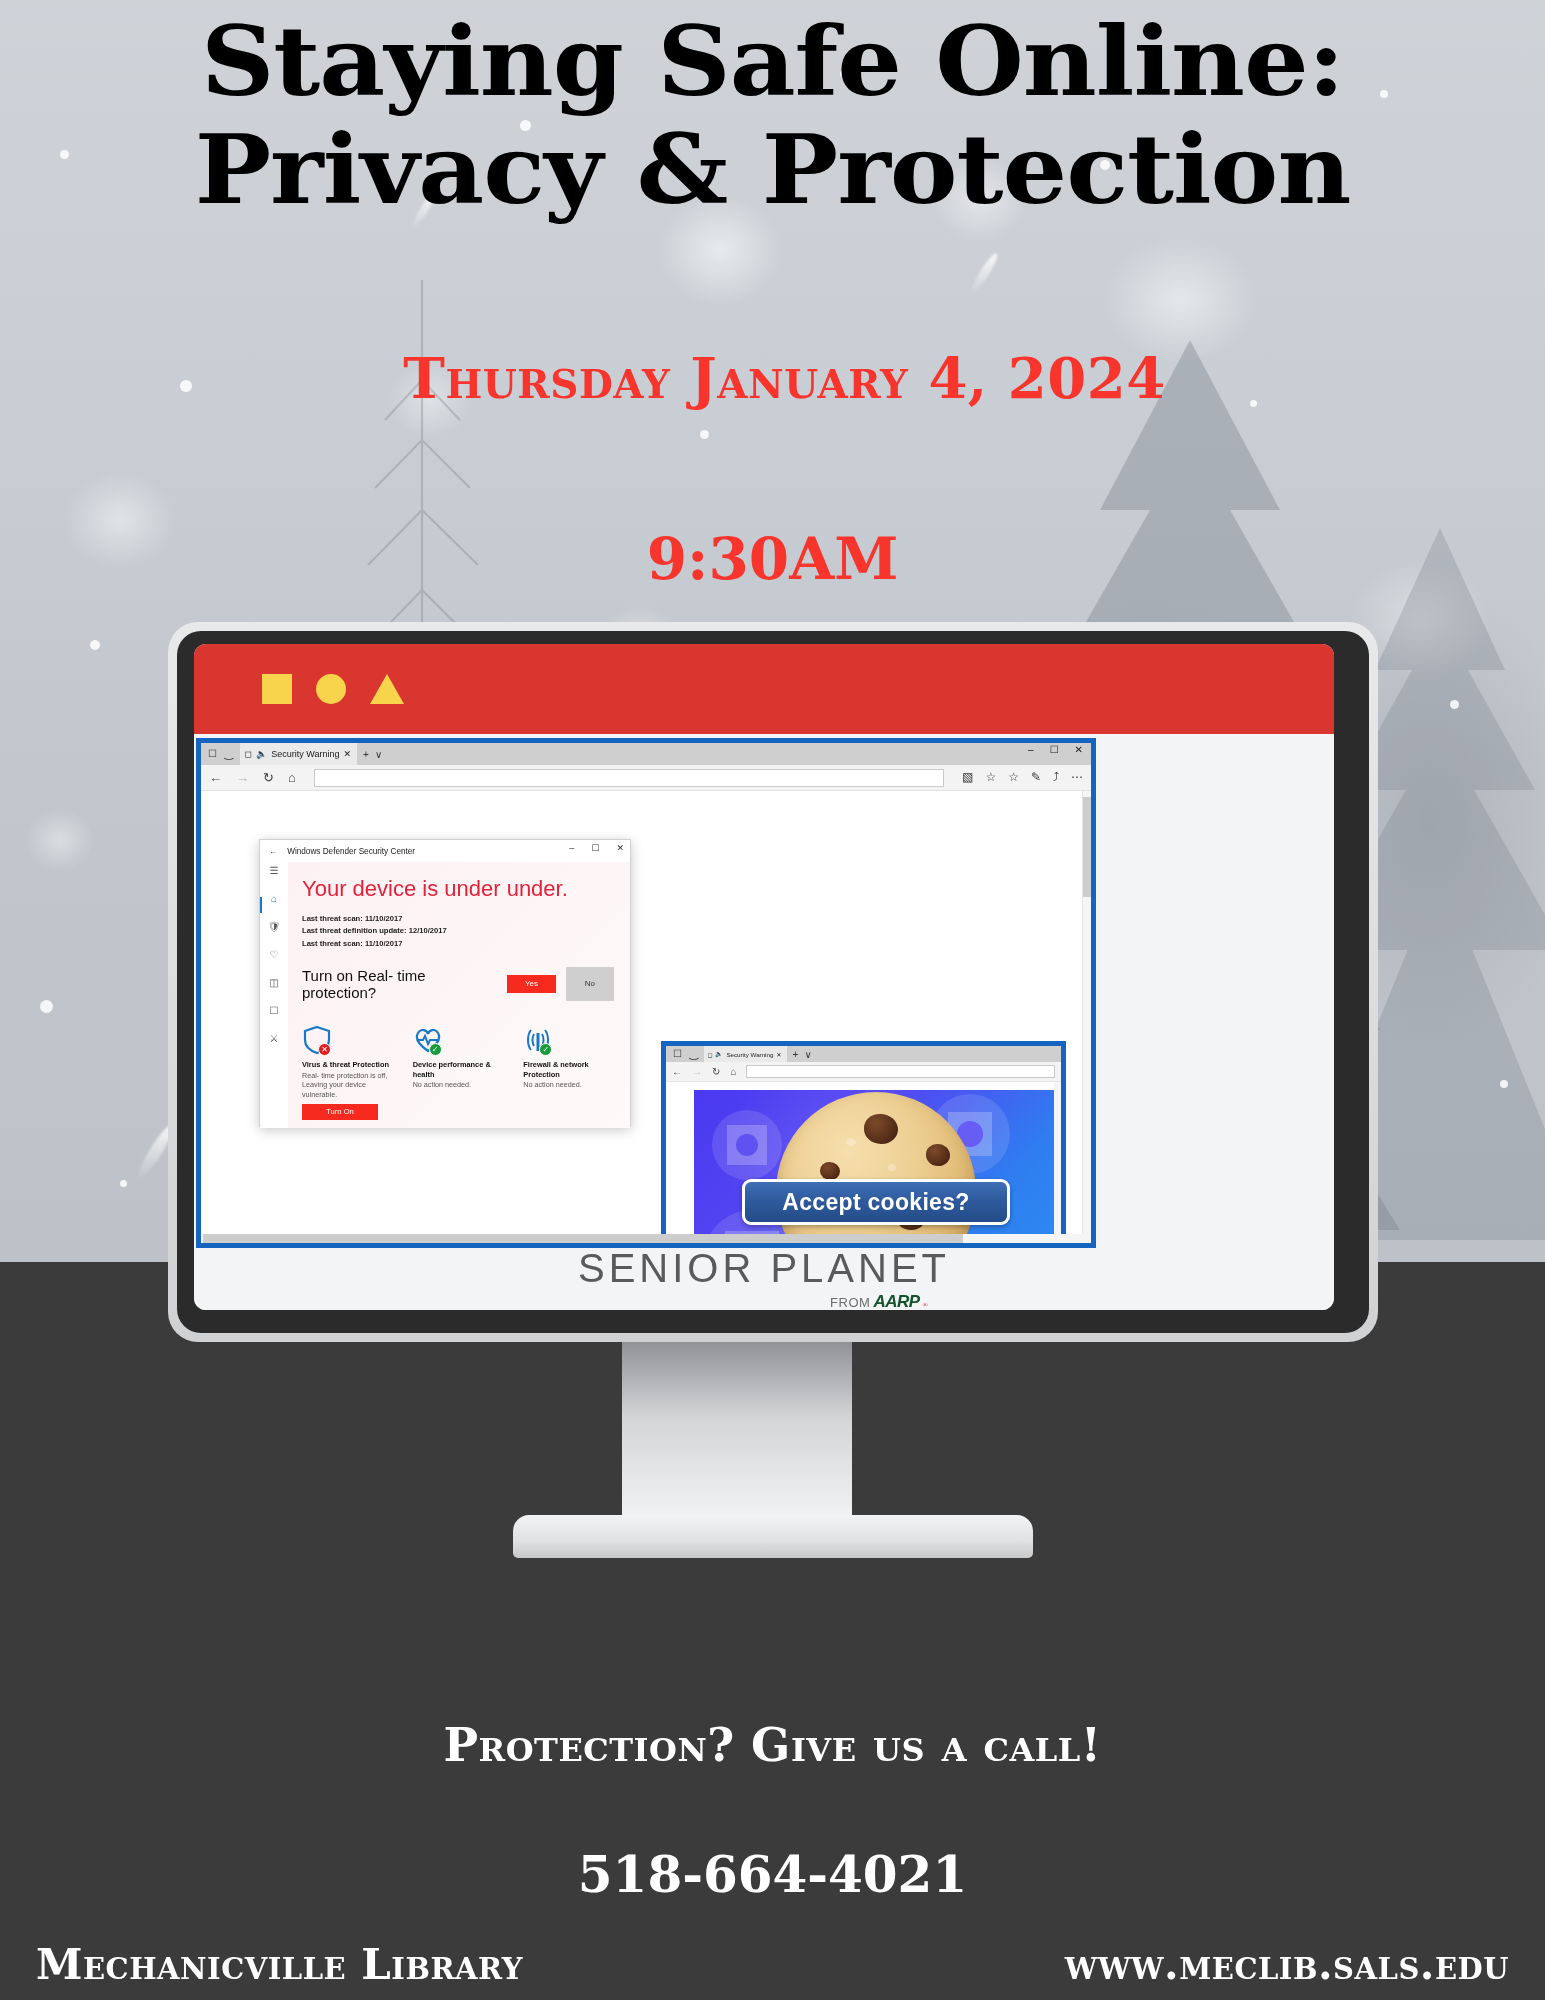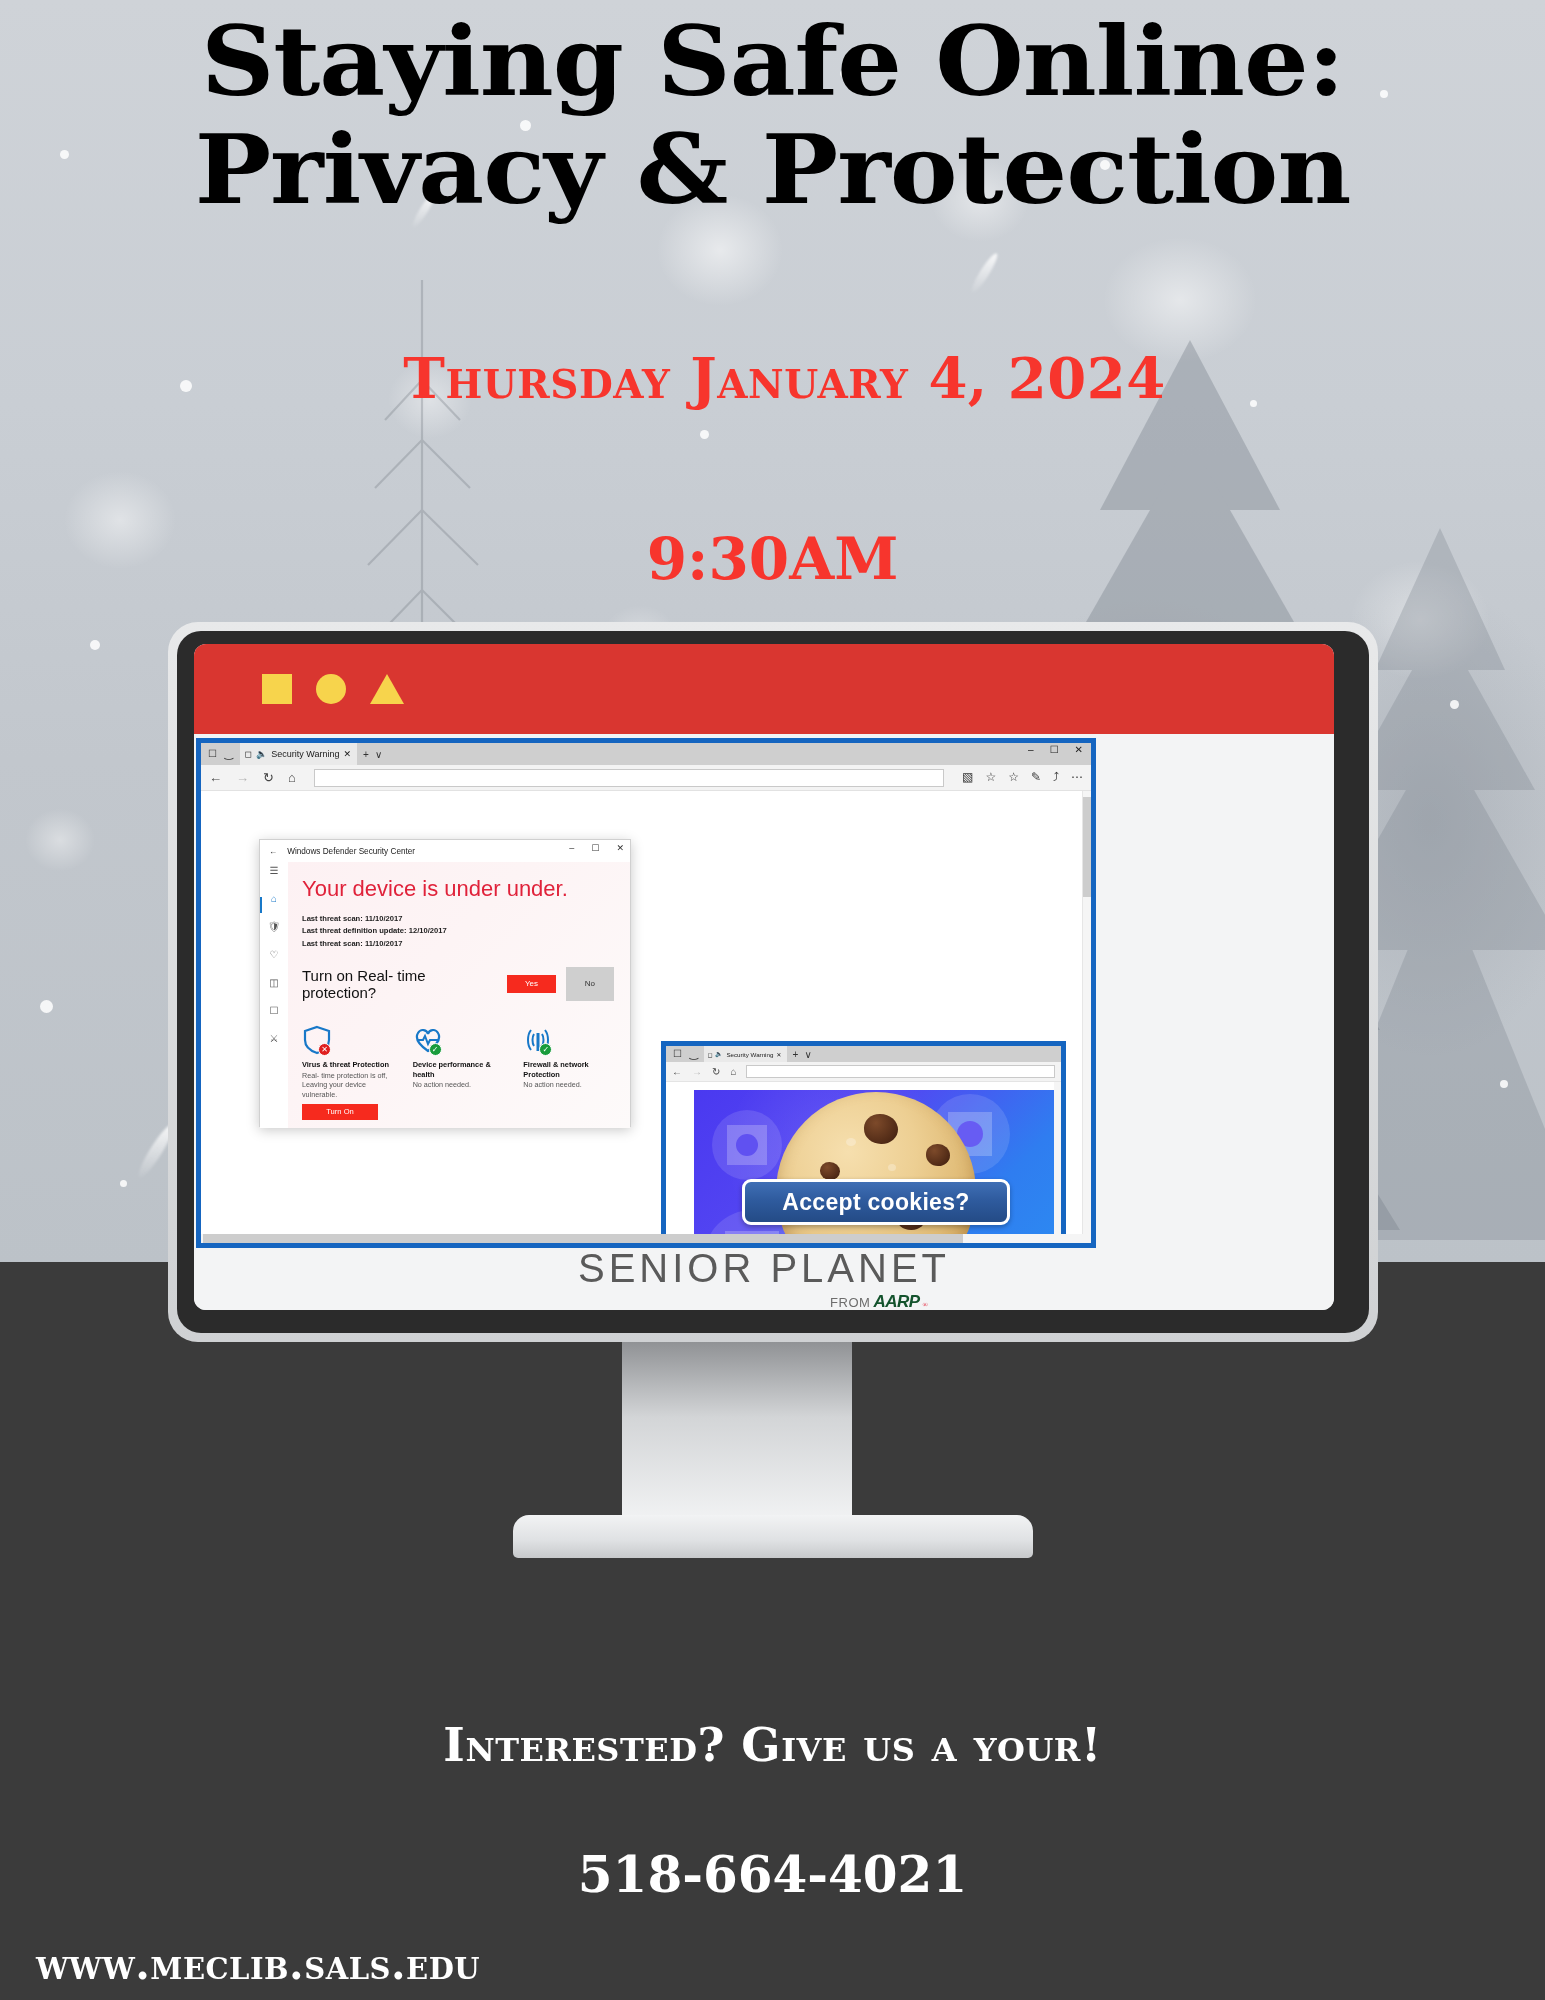--- a/index.html
+++ b/index.html
@@ -861,19 +861,20 @@
           <span class="sp-reg">®</span>
         </div>
       </div>
 
     </div>
   </div>
 
   <div class="neck"></div>
   <div class="base"></div>
 
-  <div class="footer-cta">Interested?  Give us a your!</div>
+  <div class="footer-cta">Protection?  Give us a call!</div>
   <div class="footer-phone">518-664-4021</div>
   <div class="footer-row">
+    <span>Mechanicville Library</span>
     <span>www.meclib.sals.edu</span>
   </div>
 
 </div>
 
 </body></html>

